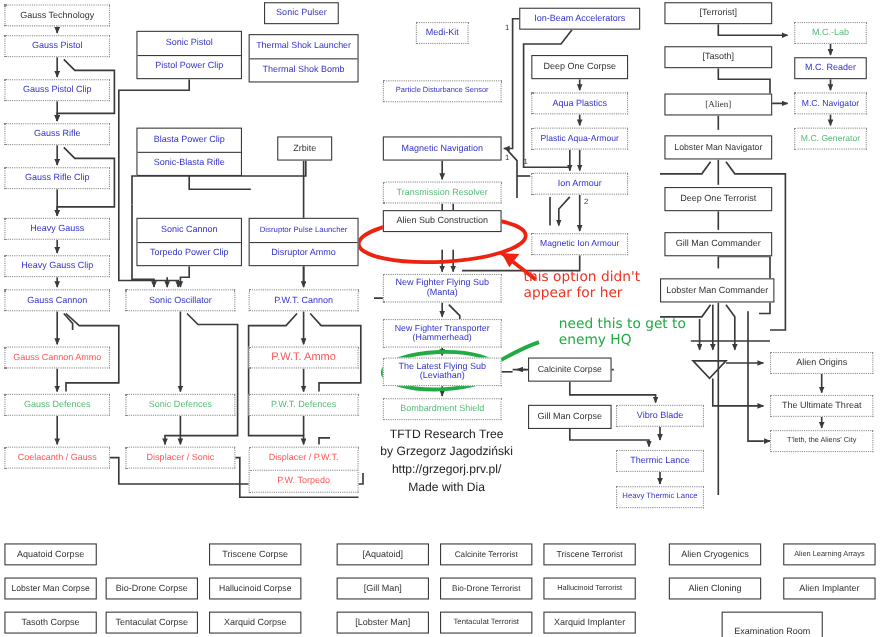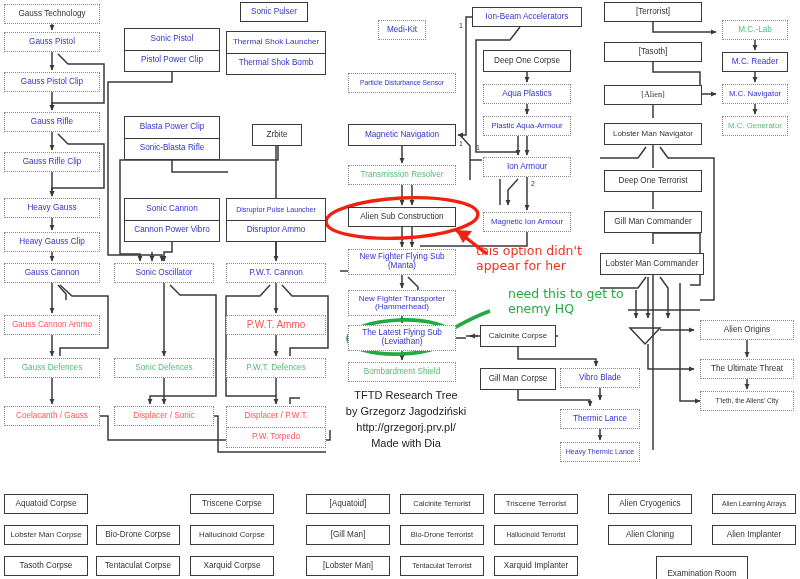--- a/index.html
+++ b/index.html
@@ -249,21 +249,21 @@
       </div>
       <div class="node dotted t-blue" style="left: 348px; top: 73px; width: 108px; height: 20px;">
         <span class="lbl" style="font-size: 6.81744px;">Particle Disturbance Sensor</span>
       </div>
       <div class="node solid t-blue" style="left: 348px; top: 124px; width: 108px; height: 22px;">
         <span class="lbl" style="font-size: 8.2px;">Magnetic Navigation</span>
       </div>
       <div class="node dotted t-green" style="left: 348px; top: 165px; width: 108px; height: 20px;">
         <span class="lbl" style="font-size: 8.2px;">Transmission Resolver</span>
       </div>
-      <div class="node solid t-black" style="left: 348px; top: 207px; width: 108px; height: 20px;">
+      <div class="node solid t-black" style="left: 348px; top: 191px; width: 108px; height: 20px;">
         <span class="lbl" style="font-size: 8.2px;">Alien Sub Construction</span>
       </div>
       <div class="node dotted t-blue" style="left: 348px; top: 249px; width: 108px; height: 26px;">
         <span class="lbl" style="font-size: 8.2px;">New Fighter Flying Sub<br>(Manta)</span>
       </div>
       <div class="node dotted t-blue" style="left: 348px; top: 290px; width: 108px; height: 26px;">
         <span class="lbl" style="font-size: 8.00308px;">New Fighter Transporter<br>(Hammerhead)</span>
       </div>
       <div class="node dotted t-blue" style="left: 348px; top: 325px; width: 108px; height: 26px;">
         <span class="lbl" style="font-size: 8.2px;">The Latest Flying Sub<br>(Leviathan)</span>
@@ -415,21 +415,21 @@
       <div class="stack solid t-blue" style="left: 124px; top: 28px; width: 96px; height: 44px;">
         <div class="row" style="font-size: 8.2px;">Sonic Pistol</div>
         <div class="row" style="font-size: 8.2px;">Pistol Power Clip</div>
       </div>
       <div class="stack solid t-blue" style="left: 124px; top: 116px; width: 96px; height: 44px;">
         <div class="row" style="font-size: 8.2px;">Blasta Power Clip</div>
         <div class="row" style="font-size: 8.2px;">Sonic-Blasta Rifle</div>
       </div>
       <div class="stack solid t-blue" style="left: 124px; top: 198px; width: 96px; height: 44px;">
         <div class="row" style="font-size: 8.2px;">Sonic Cannon</div>
-        <div class="row" style="font-size: 8.2px;">Cannon Power Vibro</div>
+        <div class="row" style="font-size: 8.2px;">Torpedo Power Clip</div>
       </div>
       <div class="stack solid t-blue" style="left: 226px; top: 31px; width: 100px; height: 44px;">
         <div class="row" style="font-size: 8.09102px;">Thermal Shok Launcher</div>
         <div class="row" style="font-size: 8.2px;">Thermal Shok Bomb</div>
       </div>
       <div class="stack solid t-blue" style="left: 226px; top: 198px; width: 100px; height: 44px;">
         <div class="row" style="font-size: 7.07965px;">Disruptor Pulse Launcher</div>
         <div class="row" style="font-size: 8.2px;">Disruptor Ammo</div>
       </div>
       <div class="stack dotted t-red" style="left: 226px; top: 406px; width: 100px; height: 42px;">

